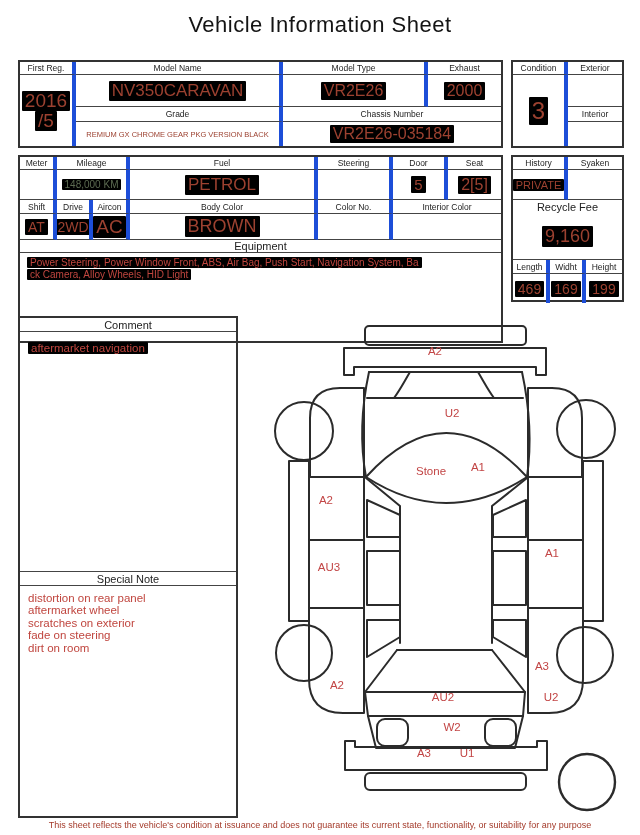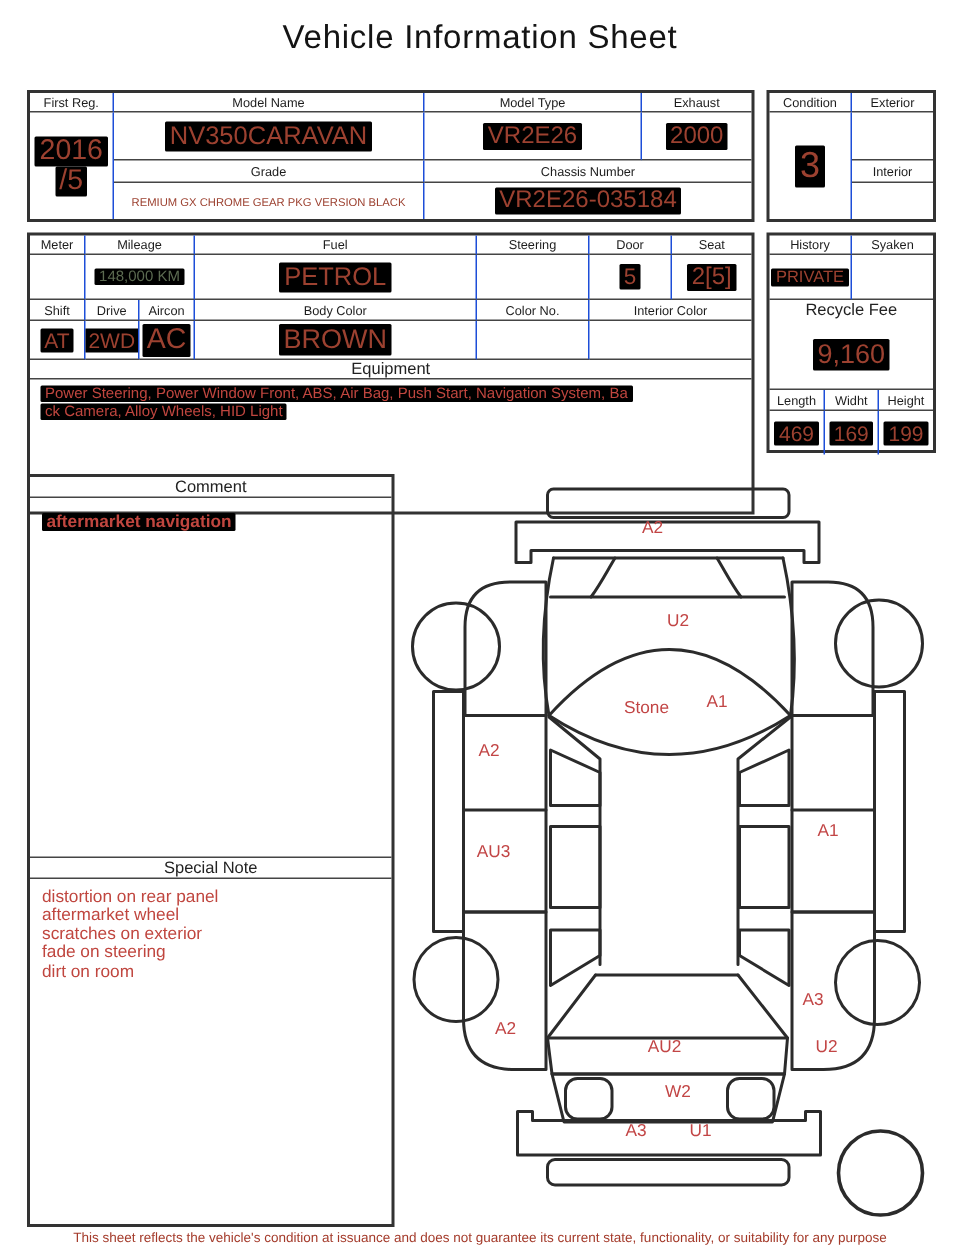--- a/index.html
+++ b/index.html
@@ -1,33 +1,33 @@
 <!DOCTYPE html>
 <html><head>
 <meta charset="utf-8">
 <style>
   html,body{margin:0;padding:0;background:#fff;}
   body{width:640px;height:835px;position:relative;font-family:"Liberation Sans",sans-serif;color:#222;}
   .abs{position:absolute;}
   .title{left:0;top:12px;width:640px;text-align:center;font-size:22px;color:#141414;letter-spacing:.5px;}
   .box{border:2px solid #333;box-sizing:border-box;background:#fff;}
   .grid{display:grid;box-sizing:border-box;}
-  .cell{border-right:1px solid #1d4ed8;border-bottom:1px solid #444;box-sizing:border-box;
+  .cell{border-right:4px solid #1d4ed8;border-bottom:1px solid #444;box-sizing:border-box;
         display:flex;align-items:center;justify-content:center;overflow:hidden;}
   .cell.last{border-right:none;}
   .cell.bot{border-bottom:none;}
   .hdr{font-size:8.5px;color:#1c1c1c;}
   .val{color:#9c4130;}
   .hl{background:#000000;padding:0 3px;border-radius:1px;}
   .green{color:#5c6b51;}
   .crimson{color:#c0463f;}
   .eqtext{font-size:10px;line-height:11.5px;padding:4px 7px;color:#c0463f;}
   .noteline{font-size:11.5px;line-height:12.4px;}
   .footer{left:0;top:820px;width:640px;text-align:center;font-size:9px;color:#a43b2b;}
-  .commentbox{left:18px;top:316px;width:245px;height:502px;border:2px solid #333;box-sizing:border-box;
+  .commentbox{left:18px;top:316px;width:220px;height:502px;border:2px solid #333;box-sizing:border-box;
               display:flex;flex-direction:column;}
   .subhdr{height:13px;display:flex;align-items:center;justify-content:center;font-size:11px;flex:0 0 auto;}
   svg text{font-family:"Liberation Sans",sans-serif;}
 </style>
 </head>
 <body>
 
 <div class="abs title">Vehicle Information Sheet</div>
 
 <div class="abs box grid" style="left:18px;top:60px;width:485px;height:88px;grid-template-columns:56px 207px 145px 73px;grid-template-rows:13px 32px 15px 24px;">
@@ -148,21 +148,21 @@
       <span class="val hl">169</span>
       </div>
     <div class="cell bot last" style="font-size:14px;">
       <span class="val hl">199</span>
       </div>
   </div>
 </div>
 
 <div class="abs commentbox">
   <div class="subhdr" style="border-bottom:1px solid #444;">Comment</div>
-  <div style="height:239px;padding:6px 8px;box-sizing:border-box;font-weight:bold;">
+  <div style="height:239px;padding:6px 8px;box-sizing:border-box;">
     <span class="crimson noteline hl">aftermarket navigation</span>
   </div>
   <div class="subhdr" style="border-top:1px solid #444;border-bottom:1px solid #444;">Special Note</div>
   <div style="padding:6px 8px;">
     <div class="crimson noteline">distortion on rear panel</div>
     <div class="crimson noteline">aftermarket wheel</div>
     <div class="crimson noteline">scratches on exterior</div>
     <div class="crimson noteline">fade on steering</div>
     <div class="crimson noteline">dirt on room</div>
   </div>

